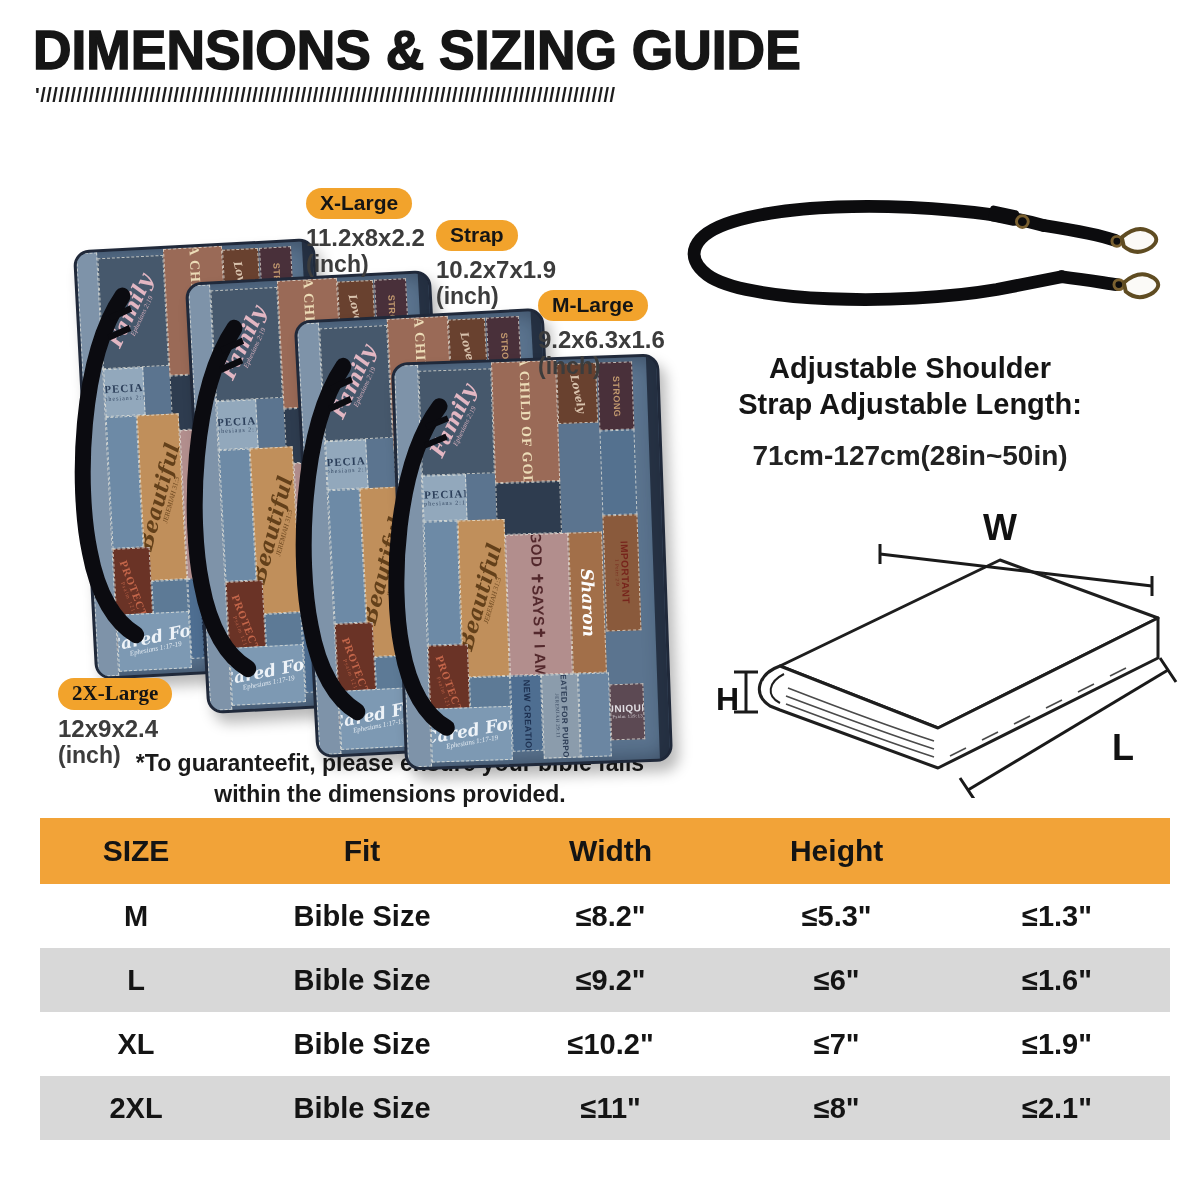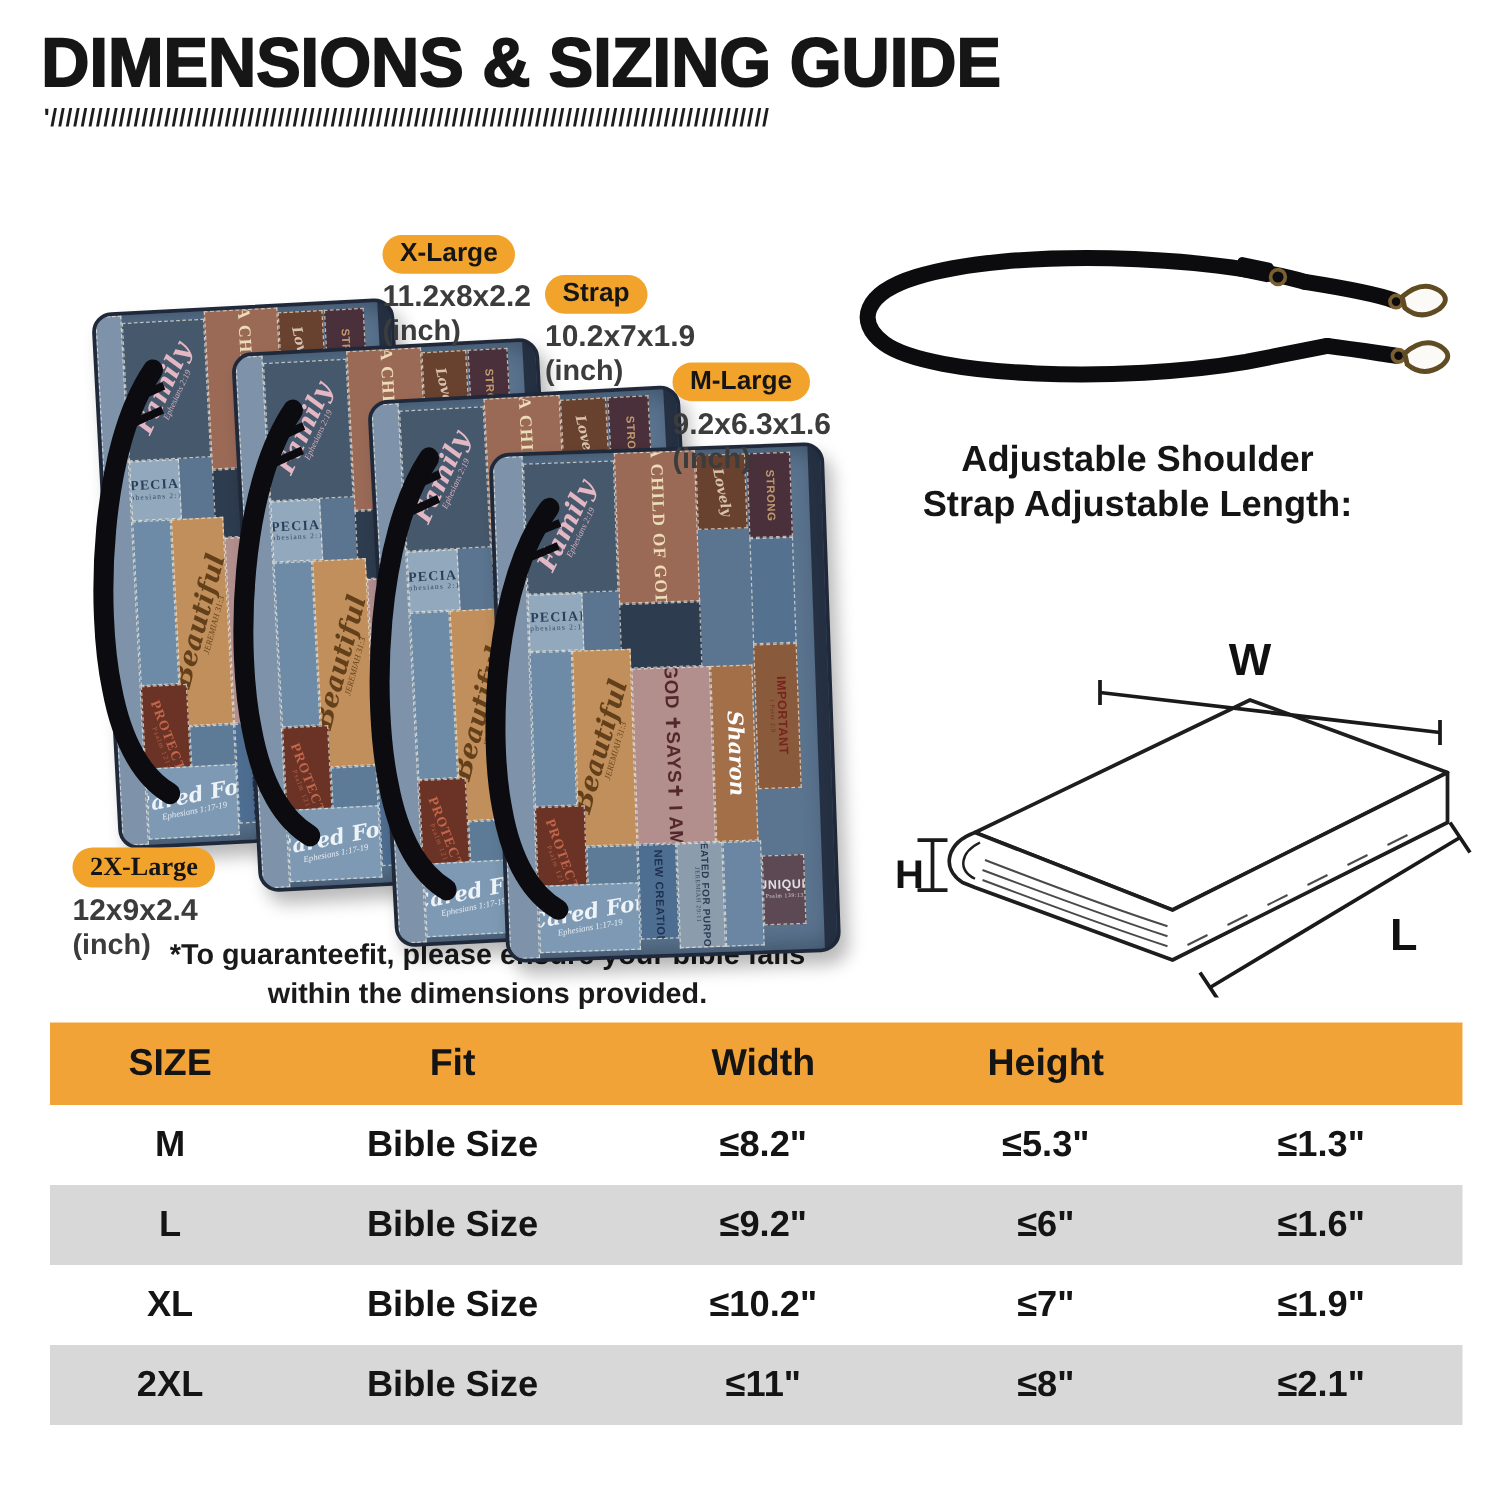--- a/index.html
+++ b/index.html
@@ -452,20 +452,21 @@
     <circle cx="452" cy="46" r="5" fill="none" stroke="#7a6030" stroke-width="3"></circle>
     <circle cx="454" cy="90" r="5" fill="none" stroke="#7a6030" stroke-width="3"></circle>
     <path d="M457,42 q16,-14 30,-5 q10,7 0,15 q-15,10 -28,-1 z" fill="#fbfaf7" stroke="#5f4c22" stroke-width="4"></path>
     <path d="M459,88 q16,-14 30,-5 q10,7 0,15 q-15,10 -28,-1 z" fill="#fbfaf7" stroke="#5f4c22" stroke-width="4"></path>
   </svg>
 
   <div class="strap-text">
     <span>Adjustable Shoulder</span><br>
     <span>Strap Adjustable Length:</span>
   </div>
+  <div class="strap-range">71cm-127cm(28in~50in)</div>
 
   <svg class="book-svg" viewBox="0 0 490 300">
     <g fill="none" stroke="#1e1e1e" stroke-width="3" stroke-linejoin="round">
       <path d="M80,168 L300,62 L458,120 L238,230 Z" fill="#ffffff"></path>
       <path d="M80,168 C58,176 52,196 70,208 L80,212 L238,270 L458,160 L458,120 L238,230 Z" fill="#ffffff"></path>
       <path d="M84,176 C68,184 66,198 80,205" stroke-width="2"></path>
     </g>
     <g fill="none" stroke="#4a4a4a" stroke-width="1.6">
       <path d="M88,190 C150,214 200,232 234,243"></path>
       <path d="M86,198 C150,222 200,240 234,251"></path>

